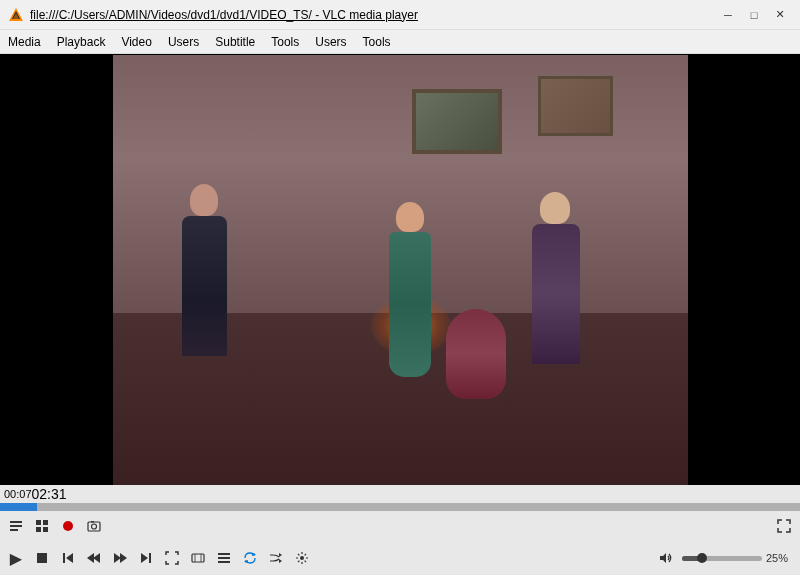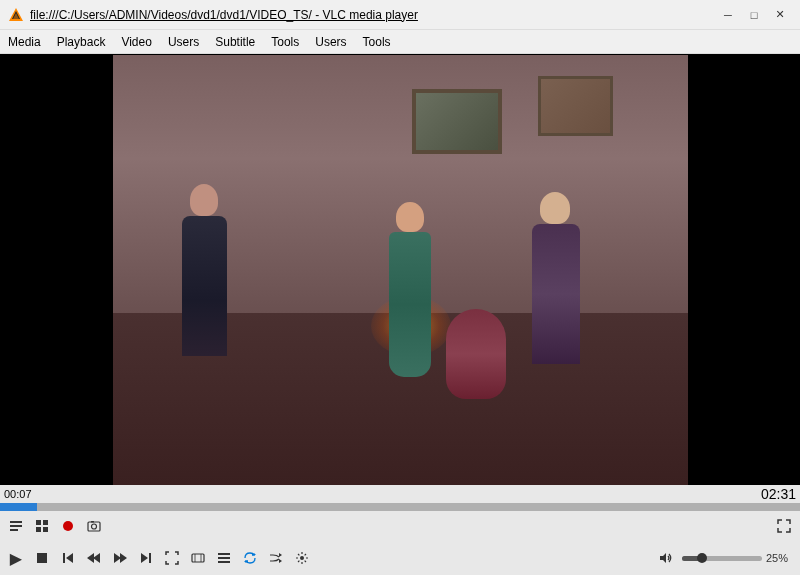--- a/index.html
+++ b/index.html
@@ -223,21 +223,20 @@
     }
     .progress-bar-fill {
       height: 100%;
       background: #2a7fd4;
       position: absolute;
       left: 0;
       top: 0;
     }
     .time-row {
       display: flex;
-      justify-content: space-between;
       padding: 0 4px;
       height: 18px;
       align-items: center;
       background: #e8e8e8;
     }
 
     
     .controls-row {
       display: flex;
       align-items: center;

